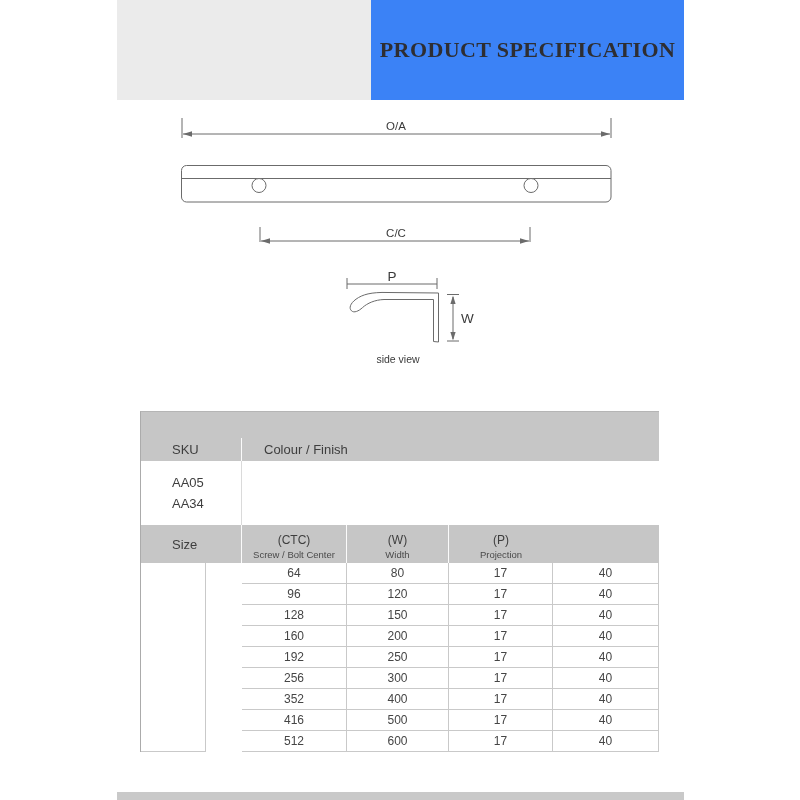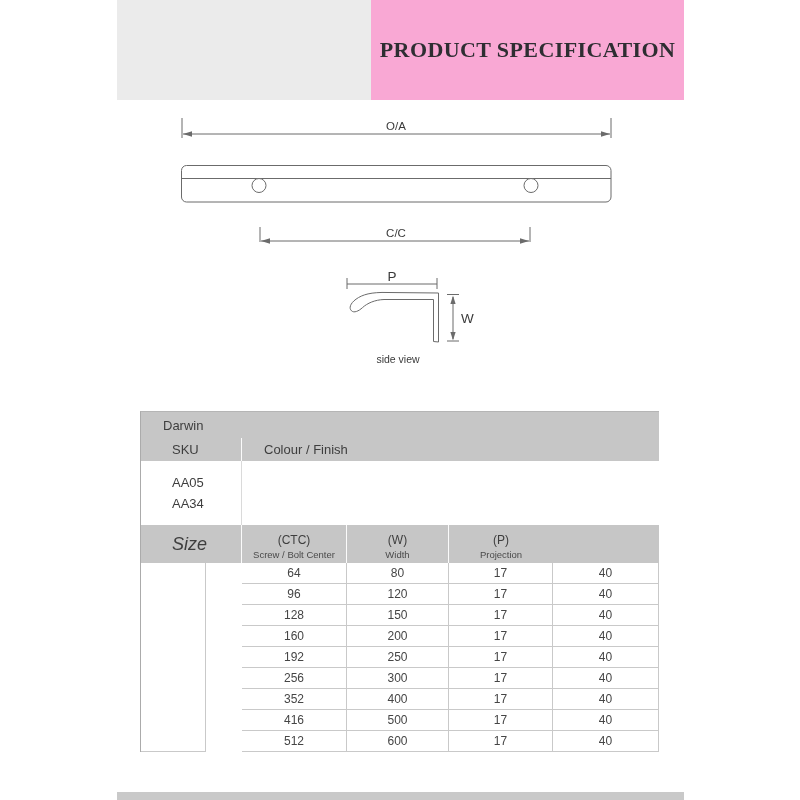--- a/index.html
+++ b/index.html
@@ -3,21 +3,21 @@
 <meta charset="utf-8">
 <style>
   html,body { margin:0; padding:0; background:#ffffff; }
   .page {
     position:relative; width:800px; height:800px; background:#ffffff;
     font-family:"Liberation Sans", sans-serif; overflow:hidden;
   }
 
   
   .band-light { position:absolute; left:117px; top:0; width:254px; height:100px; background:#ebebeb; }
-  .band-dark  { position:absolute; left:371px; top:0; width:313px; height:100px; background:#f9a8d4;
+  .band-dark  { position:absolute; left:371px; top:0; width:313px; height:100px; background:#3b82f6;
                 display:flex; align-items:center; justify-content:center; }
   .band-dark h1 { margin:0; font-family:"Liberation Serif", serif; font-weight:bold;
                   font-size:22px; letter-spacing:0.4px; color:#2e2e32; white-space:nowrap; }
 
   
   .drawing { position:absolute; left:0; top:100px; width:800px; height:300px; }
   .drawing text { font-family:"Liberation Sans", sans-serif; fill:#3a3a3a; }
 
   
   .spec-table { position:absolute; left:140px; top:411px; width:518px;
@@ -30,21 +30,21 @@
   .r-sku  { height:23px; }
   .r-codes{ height:64px; }
   .r-hdr  { height:38px; }
   .c1 { width:101px; box-sizing:border-box; padding-left:31px;
         display:flex; align-items:center; font-size:13px; }
   .shade .c1 { border-right:1px solid #fbfbfb; }
   .trow:not(.shade) .c1 { border-right:1px solid #dadada; }
   .c2 { flex:1; padding-left:22px; display:flex; align-items:center; font-size:13px; }
   .r-codes .c1, .r-codes .c2 { flex-direction:column; align-items:flex-start; justify-content:center; }
   .skuline { line-height:21px; font-size:13px; }
-  .r-hdr .c1 { font-size:18px;font-style:italic; }
+  .r-hdr .c1 { font-size:13px; }
   .size-hdr-cols { flex:1; display:grid; grid-template-columns:105px 102px 104px 106px; }
   .shcell { border-right:1px solid #fbfbfb; display:flex; flex-direction:column;
             align-items:center; justify-content:center; gap:2px; padding-top:4px; box-sizing:border-box; }
   .shcell:last-child { border-right:none; }
   .shcode { font-size:12px; }
   .shdesc { font-size:9.5px; color:#4a4a4a; }
   .size-body { display:flex;gap:36px; }
   .size-empty { width:101px; box-sizing:border-box;
                 border-right:1px solid #c9c9c9; border-bottom:1px solid #c9c9c9; }
   .size-rows { flex:1; }
@@ -109,21 +109,20 @@
       <polygon points="453,240.5 450.4,232 455.6,232" fill="#6b6b6b" stroke="none"></polygon>
     </g>
     <text x="392" y="181" text-anchor="middle" font-size="13.5">P</text>
     <text x="461" y="223" font-size="13.5">W</text>
     <text x="398" y="263" text-anchor="middle" font-size="10.5">side view</text>
   </svg>
 
   <div class="spec-table">
 
     <div class="trow shade r-name">
-      <div class="c2">Darwin</div>
     </div>
 
 
     <div class="trow shade r-sku">
       <div class="c1">SKU</div>
       <div class="c2">Colour / Finish</div>
     </div>
 
     <div class="trow r-codes">
       <div class="c1">

